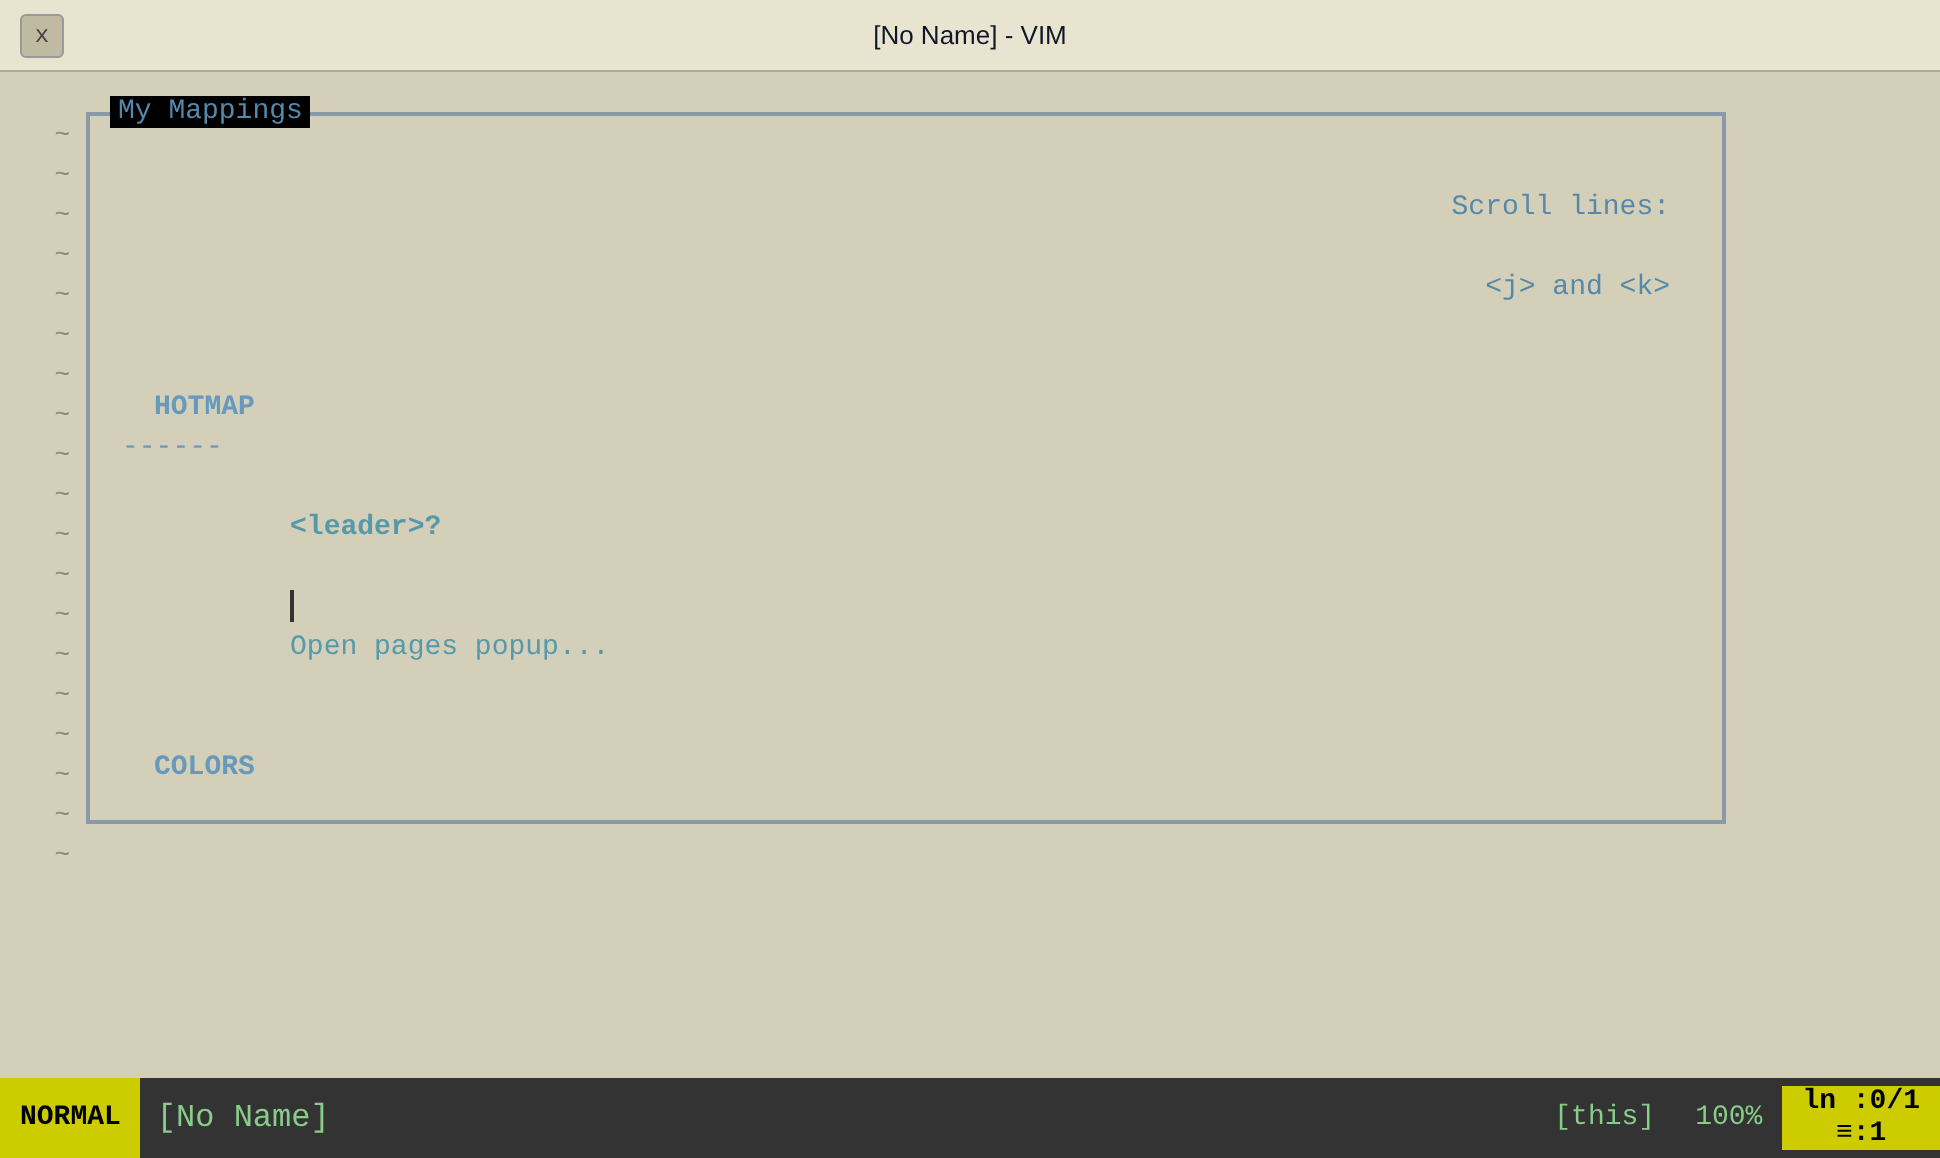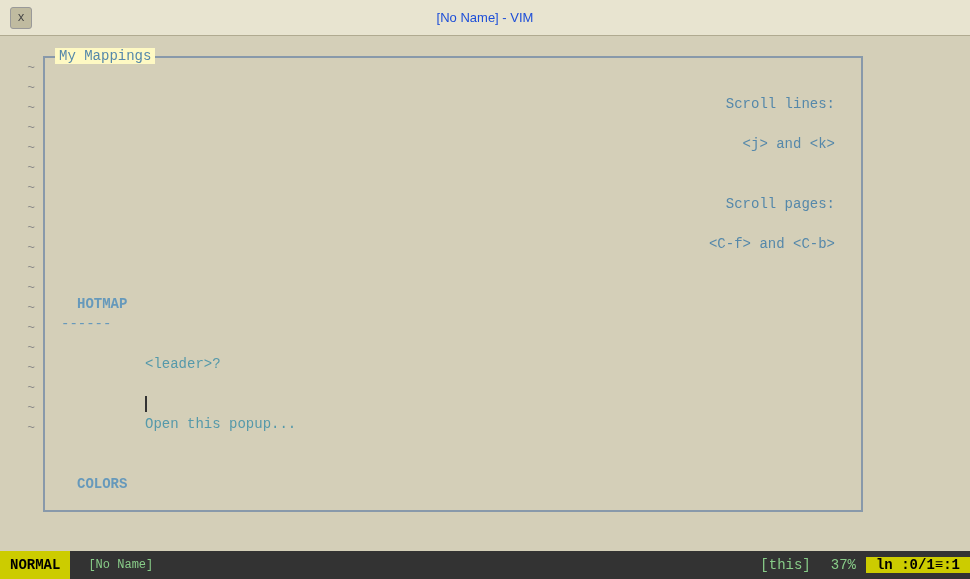--- a/index.html
+++ b/index.html
@@ -33,21 +33,21 @@
       border-radius: 3px;
       display: flex;
       align-items: center;
       justify-content: center;
       cursor: pointer;
       font-size: 12px;
       color: #444;
     }
     .titlebar-title {
       font-size: 13px;
-      color: #1d4ed8;
+      color: #0f172a;
       font-family: Arial, sans-serif;
     }
 
     
     .main-area {
       background: #d4cfb8;
       padding: 20px 15px 0 15px;
       height: calc(579px - 36px - 28px);
       display: flex;
       align-items: flex-start;
@@ -76,21 +76,21 @@
       background: #d4cfb8;
       padding: 8px 16px 16px 16px;
       position: relative;
       width: 820px;
     }
 
     .popup-title {
       position: absolute;
       top: -10px;
       left: 10px;
-      background: #fef9c3;
+      background: #000000;
       padding: 0 4px;
       color: #5588aa;
       font-size: 14px;
     }
 
     .popup-content {
       padding-top: 8px;
       color: #5588aa;
       font-size: 14px;
       line-height: 20px;
@@ -107,20 +107,21 @@
     }
 
     .scroll-info {
       text-align: right;
       padding-right: 10px;
       font-family: Liberation Mono, monospace;
     }
 
     .hotkey {
       color: #5599aa;
+      font-weight: bold;
     }
 
     .description {
       color: #5599aa;
     }
 
     .cursor-line {
       position: relative;
     }
     .cursor {
@@ -134,39 +135,39 @@
     @keyframes blink {
       50% { opacity: 0; }
     }
 
     
     .statusbar {
       position: absolute;
       bottom: 0;
       left: 0;
       right: 0;
-      height: 28px;
+      height: 40px;
       background: #333;
       display: flex;
       align-items: center;
     }
     .status-mode {
       background: #cccc00;
       color: #000;
       font-weight: bold;
       font-size: 14px;
       padding: 0 10px;
       height: 100%;
       display: flex;
       align-items: center;
     }
     .status-filename {
       color: #88cc88;
-      font-size: 12px;
-      padding: 0 18px;
+      font-size: 16px;
+      padding: 0 8px;
       text-align: right;
     }
     .status-right {
       margin-left: auto;
       display: flex;
       align-items: center;
     }
     .status-fileformat {
       color: #88cc88;
       font-size: 14px;
@@ -174,20 +175,21 @@
     }
     .status-position {
       background: #cccc00;
       color: #000;
       font-weight: bold;
       font-size: 14px;
       padding: 0 10px;
       height: 100%;
       display: flex;
       align-items: center;
+      flex-direction: column;
     }
 
     .popup-line {
       white-space: pre;
     }
   </style>
 </head>
 <body>
 
 <div class="titlebar">
@@ -223,51 +225,46 @@
 
   <div class="popup-container">
     <div class="popup-box">
       <span class="popup-title"> My Mappings </span>
       <div class="popup-content">
 
         <div class="popup-line scroll-info">
           <span>Scroll lines:</span>
           <span> </span>
           <span>&lt;j&gt; and &lt;k&gt;</span>
-        </div>
-        <div class="popup-line scroll-info">
-          <span>Scroll pages:</span>
-          <span> </span>
-          <span>&lt;C-f&gt; and &lt;C-b&gt;</span>
         </div>
 
         <div class="popup-line">&nbsp;</div>
 
         <div class="popup-line section-header">HOTMAP</div>
         <div class="popup-line section-divider">------</div>
         <div class="popup-line cursor-line">
           <span class="hotkey">&lt;leader&gt;?</span>
           <span>               </span>
           <span class="cursor"></span>
-          <span class="description">Open this popup...</span>
+          <span class="description">Open pages popup...</span>
         </div>
 
         <div class="popup-line">&nbsp;</div>
 
         <div class="popup-line section-header">COLORS</div>
 
       </div>
     </div>
   </div>
 </div>
 
 <div class="statusbar">
   <span class="status-mode">NORMAL</span>
   <span class="status-filename">[No Name]</span>
   <div class="status-right">
     <span class="status-fileformat">[this]</span>
-    <span class="status-fileformat">37%</span>
+    <span class="status-fileformat">100%</span>
     <span class="status-position">
       <span>ln :0/1</span>
       <span>≡:1</span>
     </span>
   </div>
 </div>
 
 </body></html>

